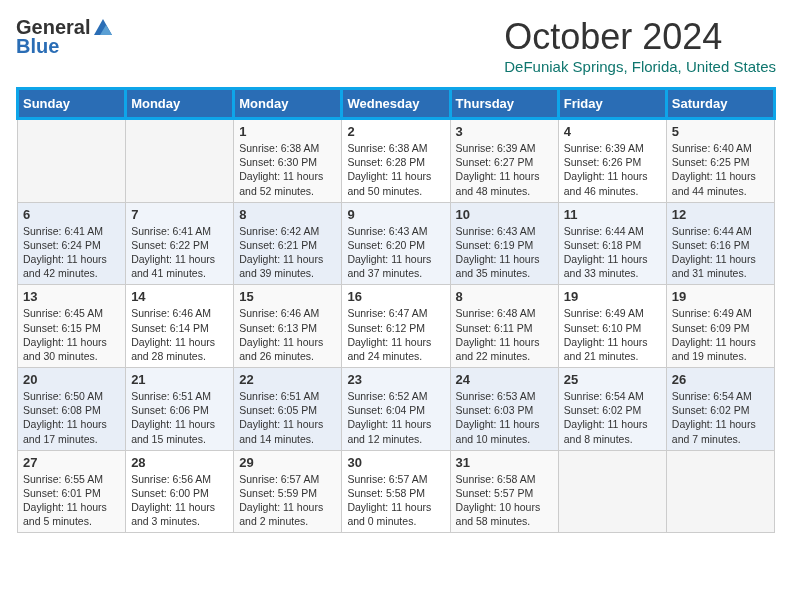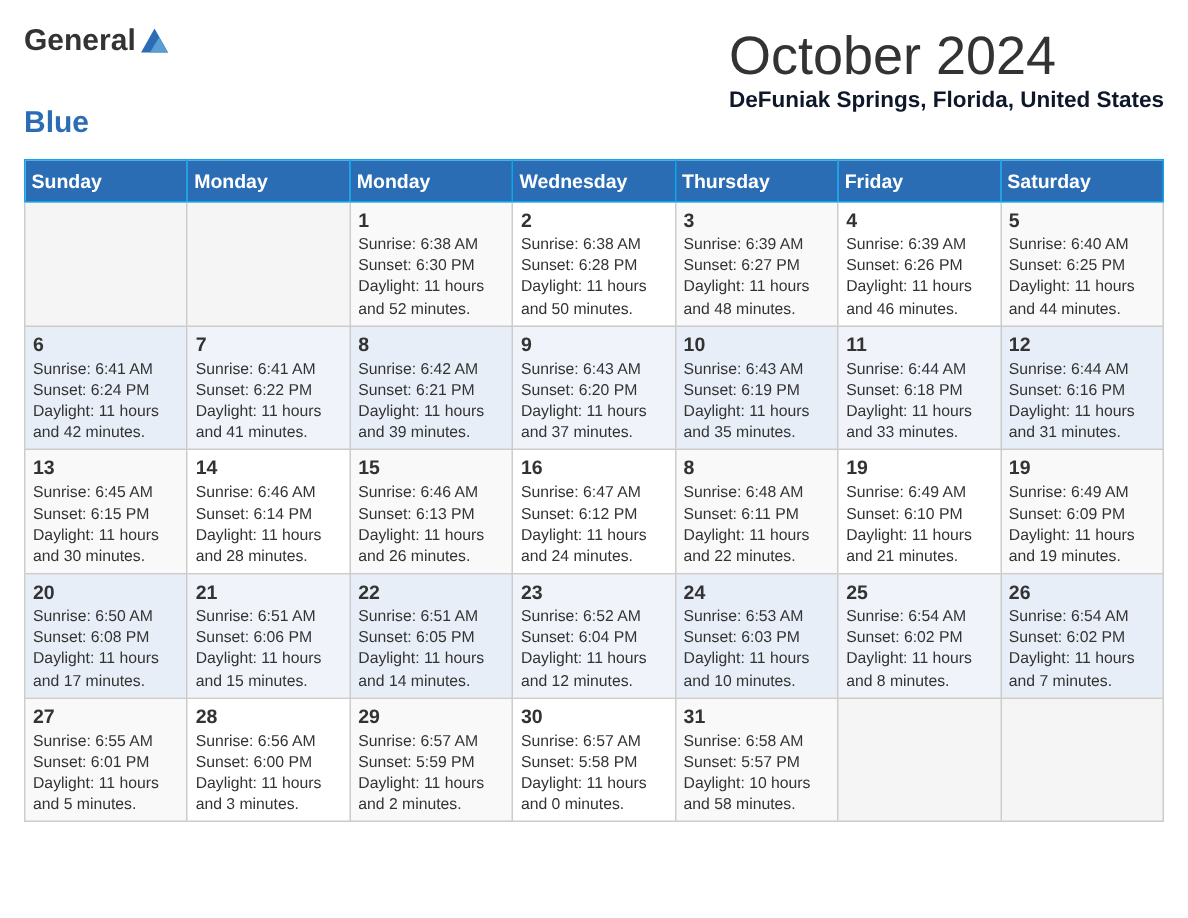--- a/index.html
+++ b/index.html
@@ -13,47 +13,45 @@
     .header {
       display: flex;
       justify-content: space-between;
       align-items: flex-start;
       margin-bottom: 12px;
     }
     .logo {
       display: flex;
       flex-direction: column;
       align-items: flex-start;
-      gap: 36px;
     }
     .title-block {
       text-align: left;
     }
     .month-title {
       font-size: 36px;
       color: #333;
       font-weight: normal;
     }
     .location-title {
       font-size: 15px;
-      color: #0f172a;
-      font-weight: bold;
+      color: #0f766e;
     }
     .calendar {
       width: 100%;
       border-collapse: collapse;
       border: 1px solid #ccc;
     }
     .calendar th {
       background: #2a6db5;
       color: #fff;
       padding: 6px 4px;
       font-size: 13px;
       text-align: left;
-      border: 1px solid #0ea5e9;
+      border: 3px solid #0ea5e9;
     }
     .calendar td {
       vertical-align: top;
       padding: 4px 5px;
       border: 1px solid #ccc;
       width: 108px;
       min-height: 80px;
       font-size: 11px;
       color: #333;
       background: #fff;

